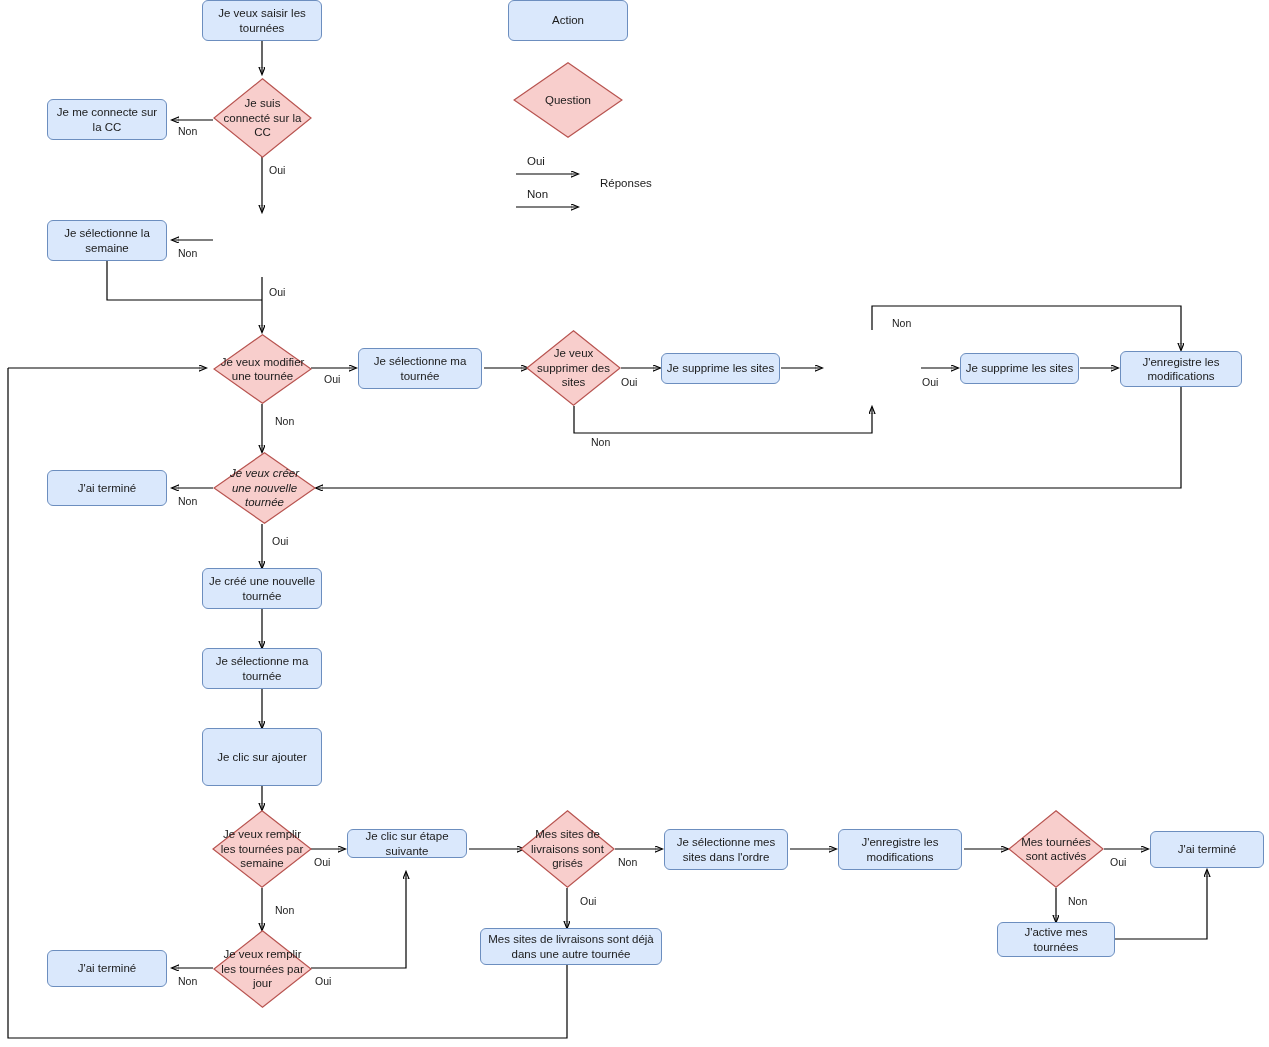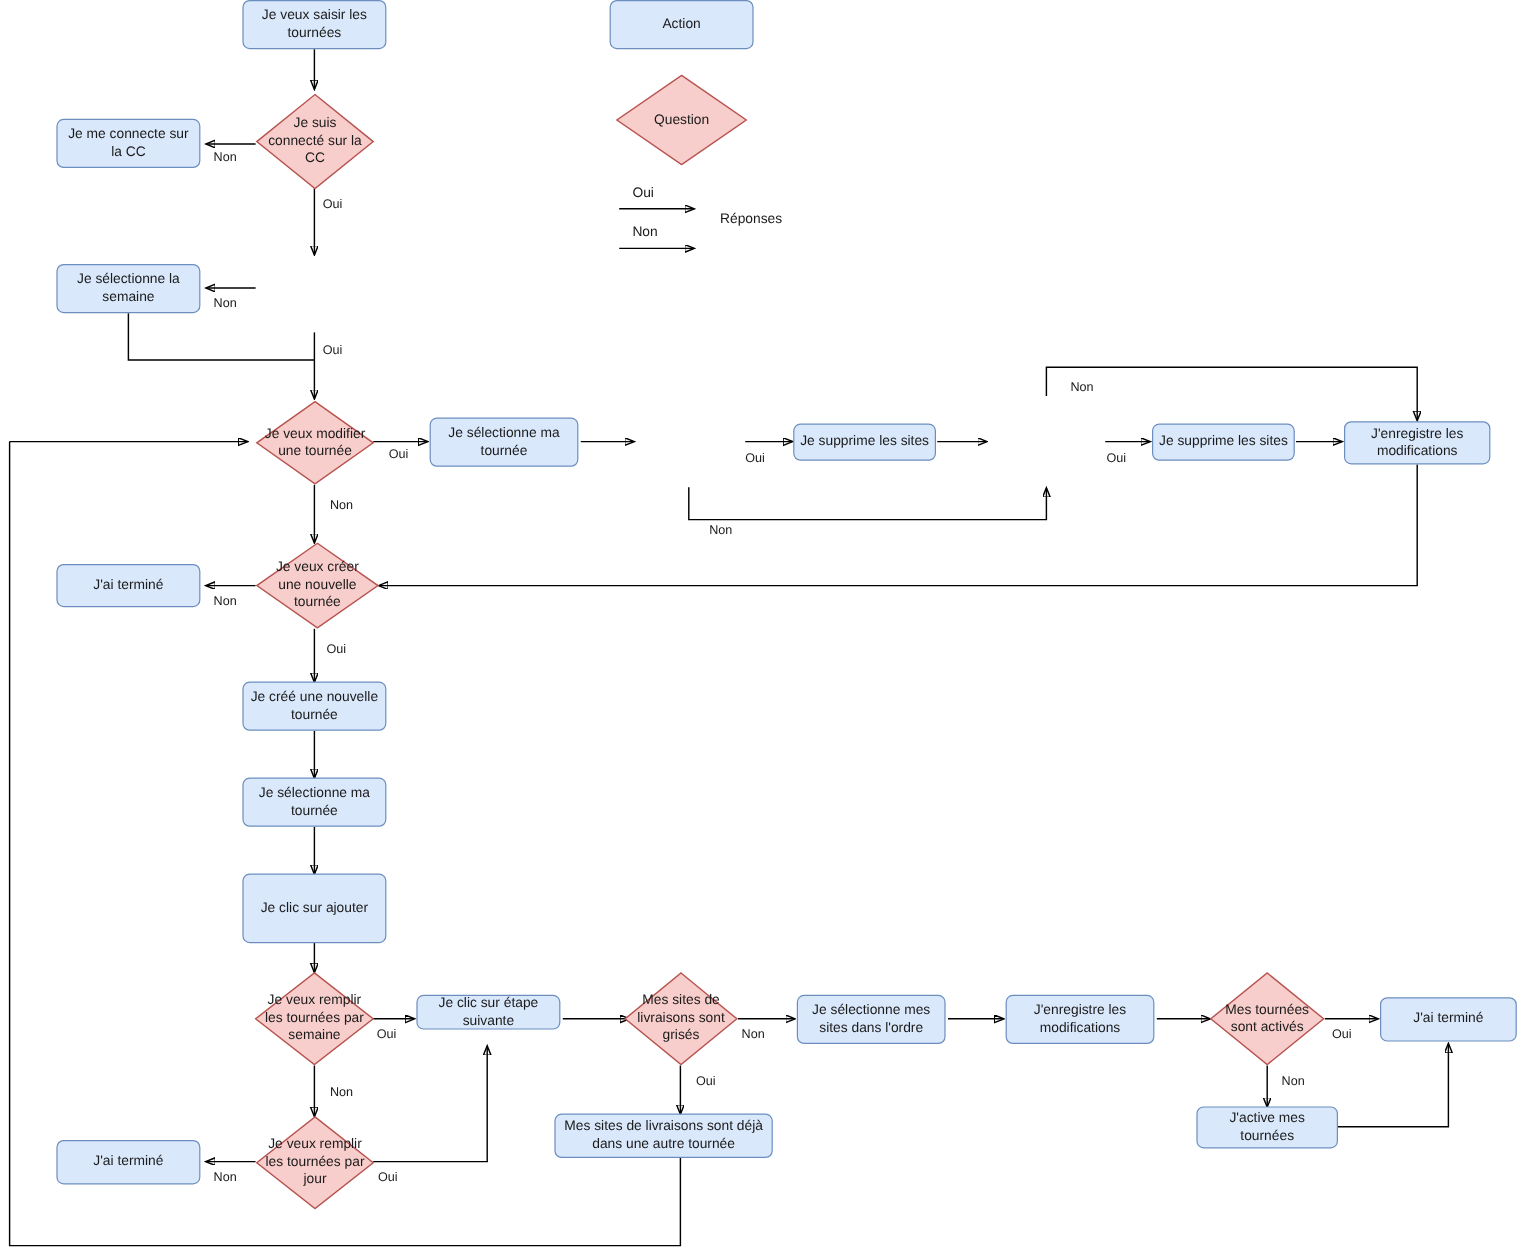--- a/index.html
+++ b/index.html
@@ -191,35 +191,41 @@
     <svg class="diamond-shape" viewBox="0 0 100 100" preserveAspectRatio="none">
         <polygon points="50,1 99,50 50,99 1,50" vector-effect="non-scaling-stroke"></polygon>
       </svg>
     <span class="diamond-label">Je veux modifier une tournée</span>
   </div>
 
   <div class="node action" style="left:358px;top:348px;width:124px;height:41px;">
     <span>Je sélectionne ma tournée</span>
   </div>
 
+  <div class="node question" style="left:526px;top:330px;width:95px;height:76px;">
+    <svg class="diamond-shape" viewBox="0 0 100 100" preserveAspectRatio="none">
+        <polygon points="50,1 99,50 50,99 1,50" vector-effect="non-scaling-stroke"></polygon>
+      </svg>
+    <span class="diamond-label">Je veux supprimer des sites</span>
+  </div>
 
   <div class="node action" style="left:661px;top:353px;width:119px;height:31px;">
     <span>Je supprime les sites</span>
   </div>
 
 
   <div class="node action" style="left:960px;top:353px;width:119px;height:31px;">
     <span>Je supprime les sites</span>
   </div>
 
   <div class="node action" style="left:1120px;top:351px;width:122px;height:36px;">
     <span>J'enregistre les modifications</span>
   </div>
 
-  <div class="node question" style="left:213px;top:452px;width:103px;height:72px;">
+  <div class="node question" style="left:213px;top:452px;width:103px;height:72px;font-style:italic;">
     <svg class="diamond-shape" viewBox="0 0 100 100" preserveAspectRatio="none">
         <polygon points="50,1 99,50 50,99 1,50" vector-effect="non-scaling-stroke"></polygon>
       </svg>
     <span class="diamond-label">Je veux créer une nouvelle tournée</span>
   </div>
 
   <div class="node action" style="left:47px;top:470px;width:120px;height:36px;">
     <span>J'ai terminé</span>
   </div>
 
@@ -246,21 +252,21 @@
     <span>Je clic sur étape suivante</span>
   </div>
 
   <div class="node question" style="left:520px;top:810px;width:95px;height:78px;">
     <svg class="diamond-shape" viewBox="0 0 100 100" preserveAspectRatio="none">
         <polygon points="50,1 99,50 50,99 1,50" vector-effect="non-scaling-stroke"></polygon>
       </svg>
     <span class="diamond-label">Mes sites de livraisons sont grisés</span>
   </div>
 
-  <div class="node action" style="left:462px;top:928px;width:182px;height:37px;">
+  <div class="node action" style="left:480px;top:928px;width:182px;height:37px;">
     <span>Mes sites de livraisons sont déjà dans une autre tournée</span>
   </div>
 
   <div class="node action" style="left:664px;top:829px;width:124px;height:41px;">
     <span>Je sélectionne mes sites dans l'ordre</span>
   </div>
 
   <div class="node action" style="left:838px;top:829px;width:124px;height:41px;">
     <span>J'enregistre les modifications</span>
   </div>

